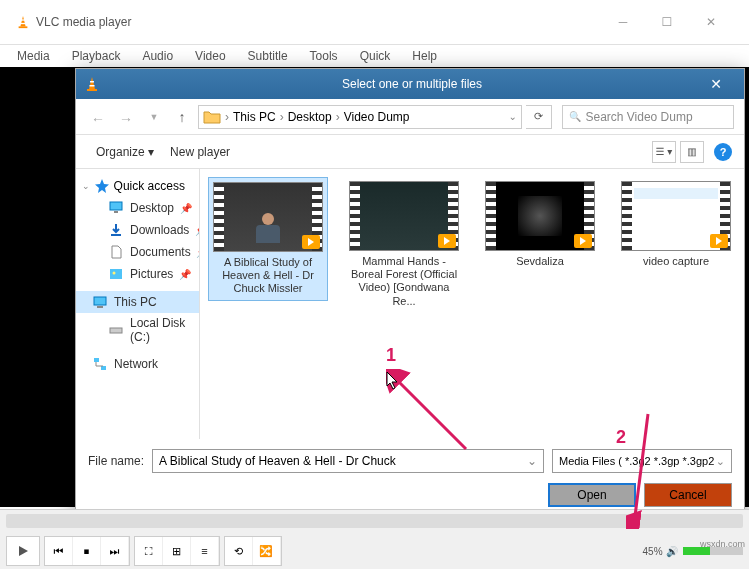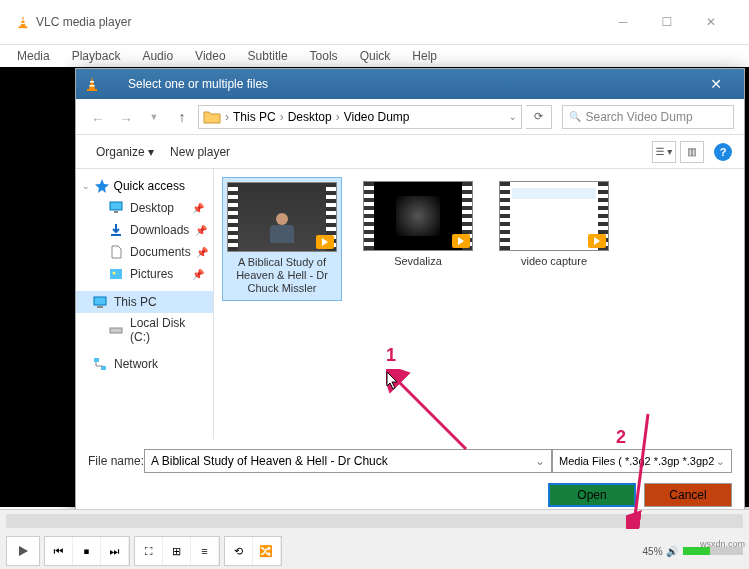--- a/index.html
+++ b/index.html
@@ -12,21 +12,21 @@
     .win-btn { width: 44px; height: 28px; display: flex; align-items: center; justify-content: center; color: #999; font-size: 12px; cursor: pointer; }
     
     .menubar { height: 22px; display: flex; align-items: center; padding: 0 8px; gap: 4px; background: #fff; }
     .menu-item { padding: 2px 9px; font-size: 12px; color: #555; cursor: pointer; }
     
     .video-area { background: #000; height: 440px; position: relative; }
     
     .dialog { position: absolute; top: 68px; left: 75px; width: 670px; height: 450px; background: #fff; box-shadow: 0 4px 20px rgba(0,0,0,0.4); border: 1px solid #aaa; }
     .dialog-titlebar { height: 30px; background: linear-gradient(#3d7aad, #2e6a9e); display: flex; align-items: center; padding: 0 8px; color: #fff; }
     .dialog-titlebar .cone-icon { width: 16px; height: 16px; }
-    .dialog-title { font-size: 12px; margin-left: 22px; flex: 1; }
+    .dialog-title { font-size: 12px; margin-left: 22px; flex: 1; text-align: center; }
     .dialog-close { width: 40px; text-align: center; font-size: 14px; cursor: pointer; }
     
     .nav-row { height: 36px; display: flex; align-items: center; padding: 0 10px; gap: 4px; border-bottom: 1px solid #e0e0e0; }
     .nav-arrow { width: 24px; height: 24px; display: flex; align-items: center; justify-content: center; color: #aaa; font-size: 14px; }
     .nav-up { color: #555; }
     .breadcrumb { flex: 1; height: 24px; border: 1px solid #ccc; display: flex; align-items: center; padding: 0 4px; font-size: 12px; gap: 2px; }
     .bc-sep { color: #888; margin: 0 2px; }
     .bc-folder { width: 18px; height: 16px; }
     .refresh-btn { width: 26px; height: 24px; border: 1px solid #ccc; border-left: none; display: flex; align-items: center; justify-content: center; font-size: 11px; color: #555; }
     .search-box { width: 172px; height: 24px; border: 1px solid #ccc; margin-left: 6px; padding: 0 6px; font-size: 12px; color: #888; display: flex; align-items: center; }
@@ -63,28 +63,28 @@
     .thumb1-torso { width: 24px; height: 18px; background: #4a5a6a; border-radius: 4px 4px 0 0; }
     .play-ov { position: absolute; right: 2px; bottom: 2px; width: 18px; height: 14px; background: #ffa500; border-radius: 2px; display: flex; align-items: center; justify-content: center; }
     .play-ov::after { content: ''; border-left: 6px solid #fff; border-top: 4px solid transparent; border-bottom: 4px solid transparent; }
     .file-label { font-size: 11px; color: #333; margin-top: 4px; line-height: 1.2; }
     
     .annotation { position: absolute; pointer-events: none; z-index: 100; }
     .arrow1 { top: 300px; left: 310px; width: 90px; height: 90px; }
     .arrow2 { top: 340px; left: 550px; width: 30px; height: 120px; }
     .num-label { color: #d81b60; font-size: 18px; font-weight: bold; position: absolute; }
     
-    .footer-row { padding: 10px 12px; display: flex; align-items: center; }
+    .footer-row { padding: 10px 12px; display: flex; align-items: center; gap: 8px; }
     .fn-label { font-size: 12px; color: #333; }
     .fn-combo { flex: 1; height: 24px; border: 1px solid #999; padding: 0 6px; font-size: 12px; display: flex; align-items: center; justify-content: space-between; }
     .filter-combo { width: 180px; height: 24px; border: 1px solid #999; padding: 0 6px; font-size: 11px; display: flex; align-items: center; justify-content: space-between; }
     
     .btn-row { display: flex; justify-content: flex-end; padding: 0 12px 10px; gap: 8px; }
     .dlg-btn { width: 88px; height: 24px; border: 1px solid #999; font-size: 12px; background: #c2410c; cursor: pointer; }
-    .dlg-btn.primary { border: 2px solid #1976d2; background: #15803d; }
+    .dlg-btn.primary { border: 2px solid #1976d2; background: #a3a3a3; }
     
     .player-controls { position: absolute; bottom: 0; left: 0; right: 0; height: 60px; background: #f0f0f0; border-top: 1px solid #ccc; }
     .timeline { height: 14px; background: #dcdcdc; margin: 4px 6px; position: relative; border-radius: 2px; }
     .controls-row { display: flex; align-items: center; padding: 0 6px; gap: 4px; height: 38px; }
     .play-big { width: 34px; height: 30px; border: 1px solid #ccc; background: #fff; display: flex; align-items: center; justify-content: center; }
     .ctrl-group { display: flex; gap: 0; border: 1px solid #ccc; background: #fff; }
     .ctrl-btn { width: 28px; height: 28px; display: flex; align-items: center; justify-content: center; font-size: 11px; border-right: 1px solid #eee; }
     .volume-area { margin-left: auto; display: flex; align-items: center; gap: 4px; font-size: 10px; color: #555; }
     .vol-bar { width: 60px; height: 8px; background: linear-gradient(90deg, limegreen 45%, #ccc 45%); }
     .watermark { position: absolute; bottom: 20px; right: 4px; font-size: 9px; color: #888; z-index: 200; }
@@ -236,20 +236,28 @@
         <div class="thumb t1">
             <div class="film l"></div>
             <div class="film r"></div>
             <div class="thumb1-body">
               <div class="thumb1-head"></div>
               <div class="thumb1-torso"></div>
             </div>
             <div class="play-ov"></div>
           </div>
         <div class="file-label">A Biblical Study of Heaven &amp; Hell - Dr Chuck Missler</div>
+      </div>
+      <div class="file-item">
+        <div class="thumb t2">
+            <div class="film l"></div>
+            <div class="film r"></div>
+            <div class="play-ov"></div>
+          </div>
+        <div class="file-label">Mammal Hands - Boreal Forest (Official Video) [Gondwana Re...</div>
       </div>
       <div class="file-item">
         <div class="thumb t3">
             <div class="film l"></div>
             <div class="film r"></div>
             <div style="position:absolute;left:30%;top:20%;width:40%;height:60%;background:radial-gradient(circle,#555,#000);"></div>
             <div class="play-ov"></div>
           </div>
         <div class="file-label">Sevdaliza</div>
       </div>

